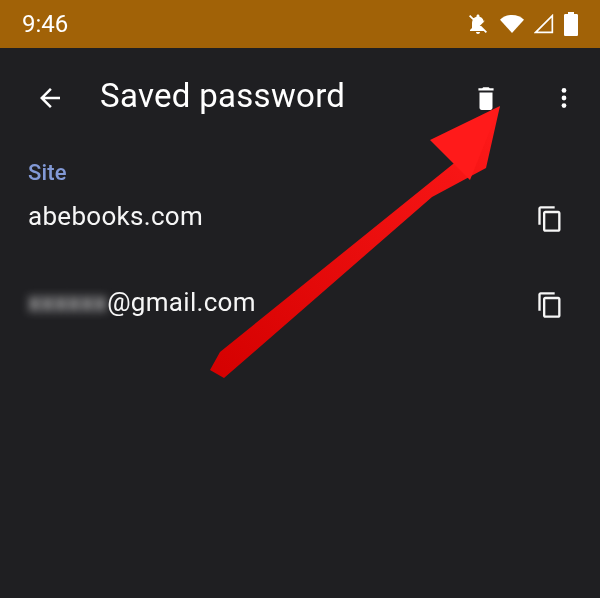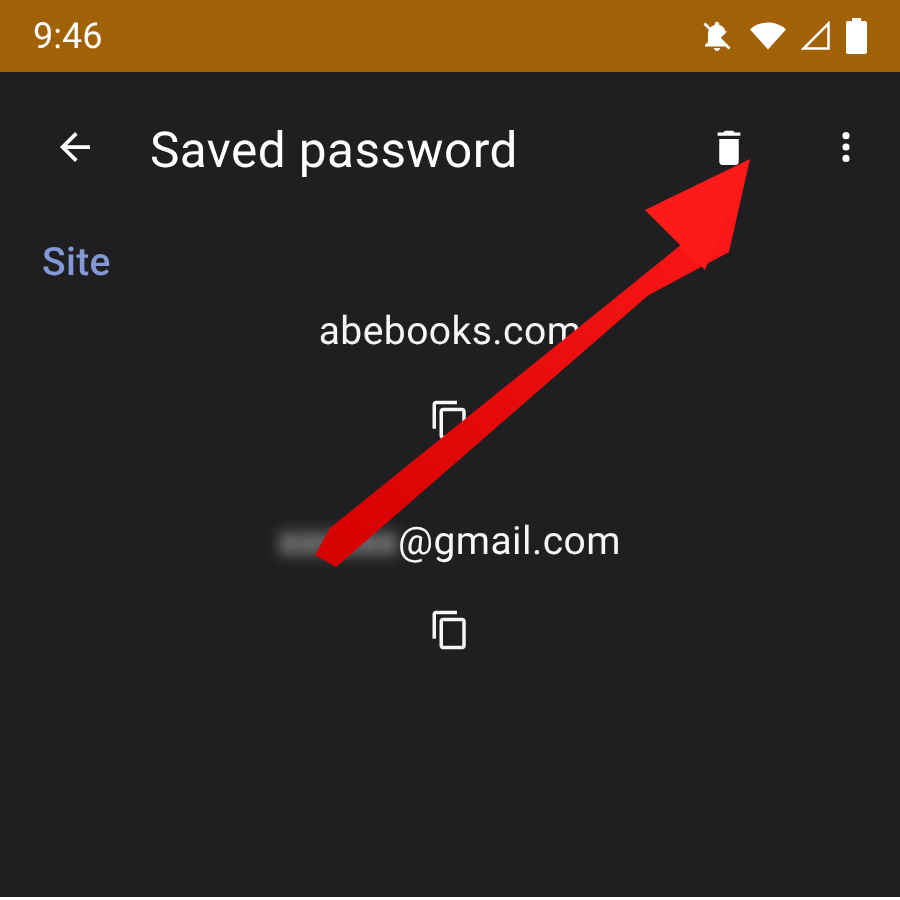--- a/index.html
+++ b/index.html
@@ -25,21 +25,21 @@
   .status-icons svg { fill: #fff; }
 
   .content {
     background: #1f1f22;
     min-height: 598px;
     padding-bottom: 40px;
   }
 
   .appbar {
     display: flex;
-    align-items: flex-end;
+    align-items: flex-start;
     padding: 28px 14px 28px 28px;
     gap: 28px;
     background: #1f1f22;
   }
   .appbar .title {
     color: #fff;
     font-size: 33px;
     font-weight: 400;
     flex: 1;
     letter-spacing: 0.3px;
@@ -50,29 +50,28 @@
     cursor: pointer;
   }
   .iconbtn.right { margin-left: 6px; }
   .iconbtn svg { fill: #fff; }
 
   .field {
     padding: 12px 28px 8px 28px;
   }
   .field-label {
     color: #8299d6;
-    font-size: 26px;
+    font-size: 22px;
     font-weight: 500;
     margin-bottom: 10px;
     letter-spacing: 0.2px;
   }
   .field-row {
     display: flex;
     align-items: center;
-    flex-direction: column;
   }
   .field-value {
     color: #f6f6f6;
     font-size: 26px;
     flex: 1;
     padding: 6px 0 22px 0;
     letter-spacing: 0.3px;
   }
   .field-value .blur {
     filter: blur(5px);

